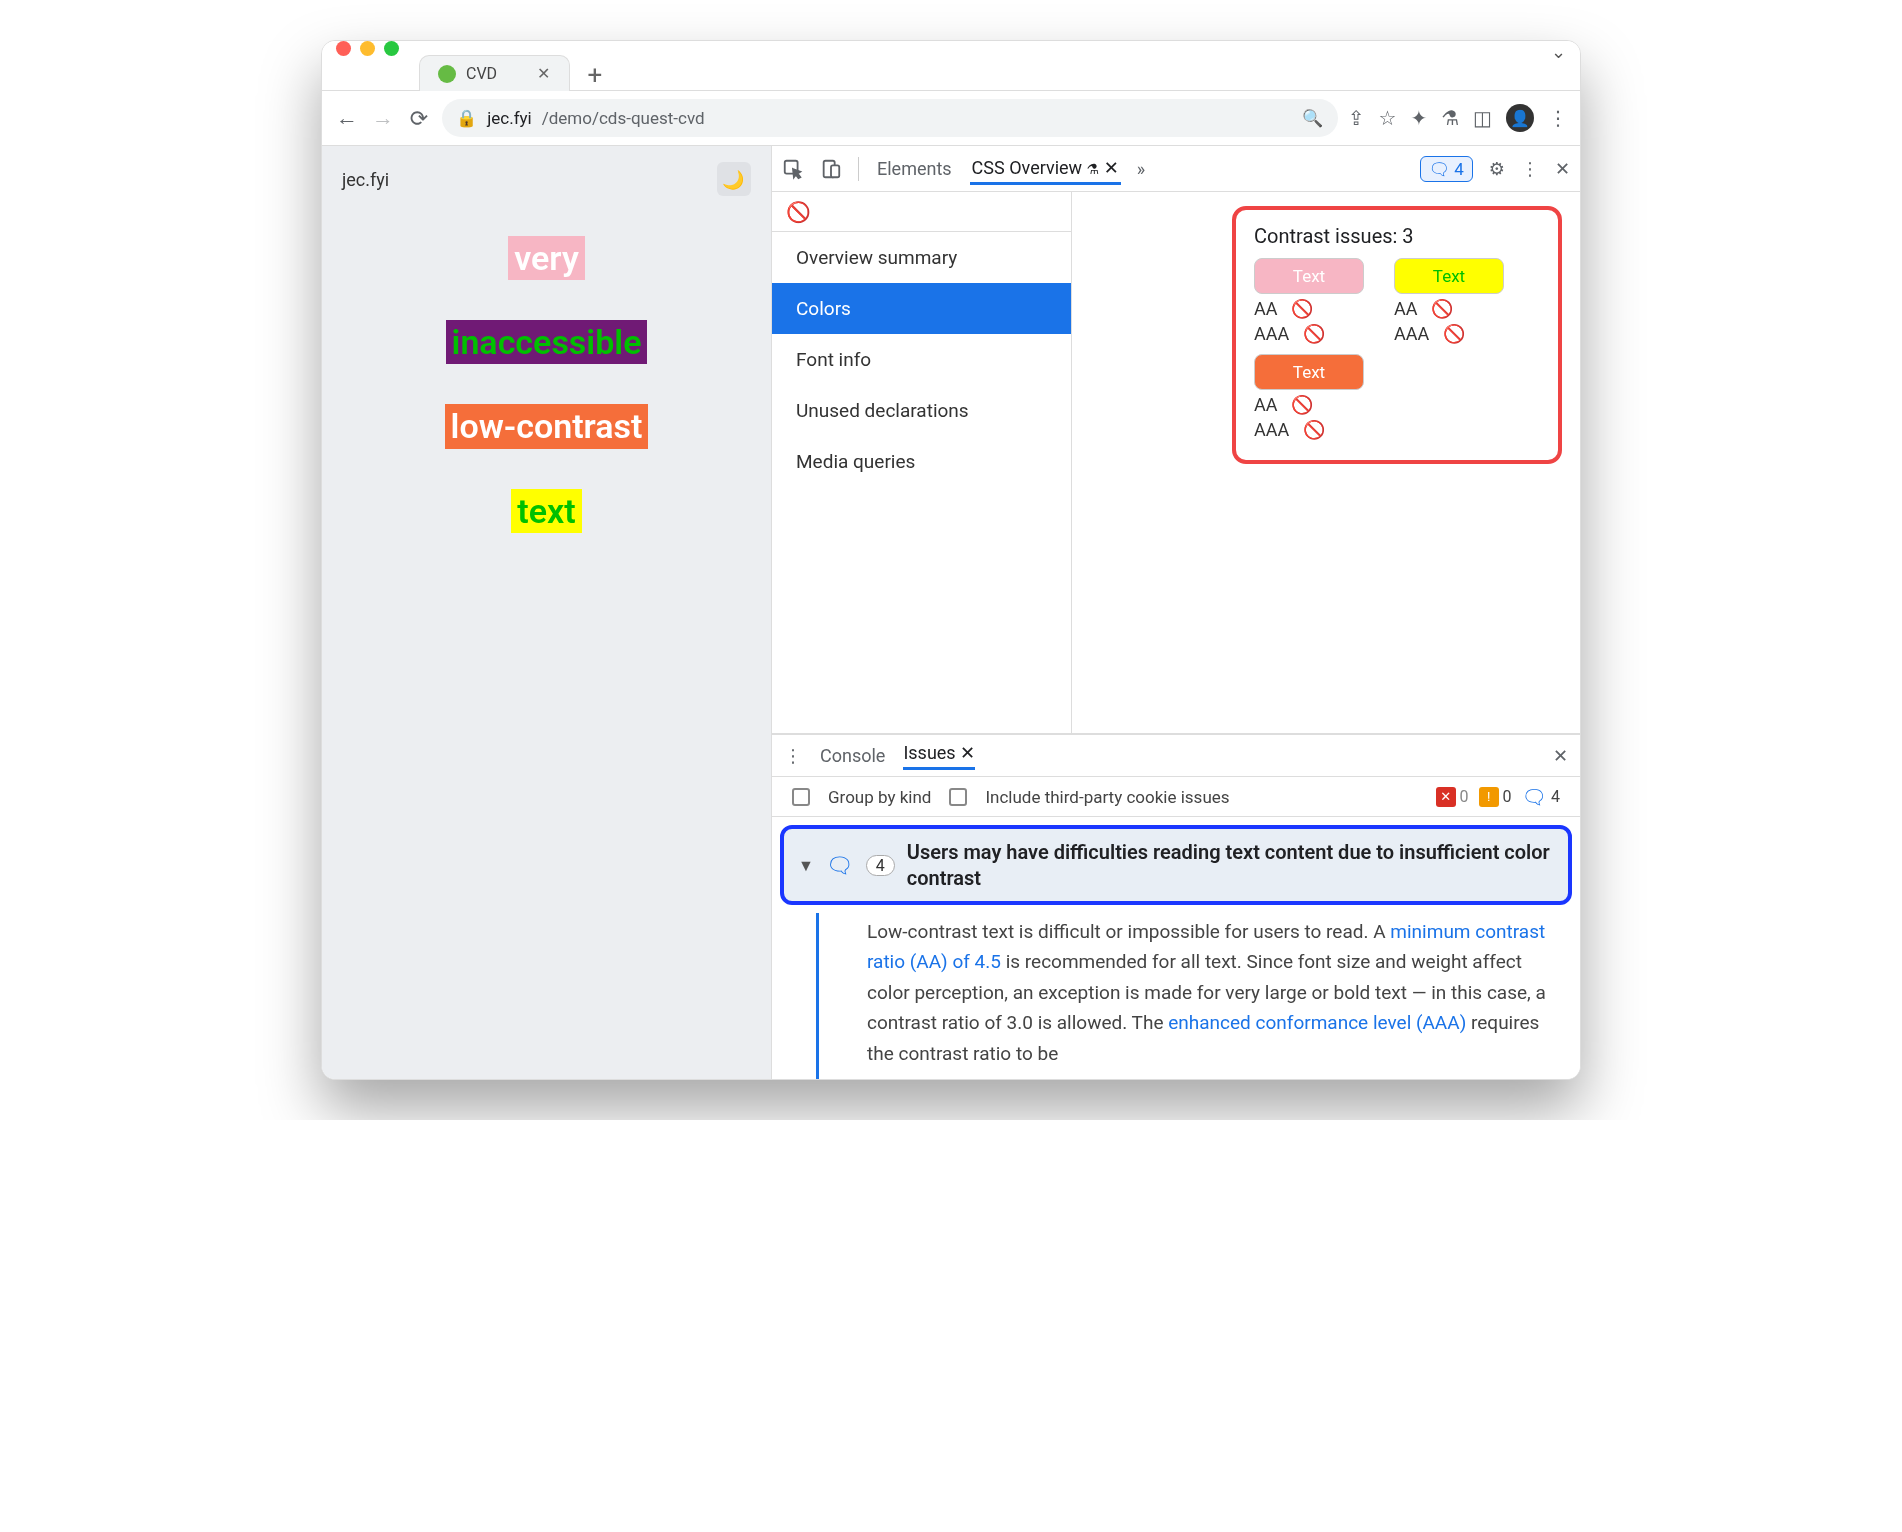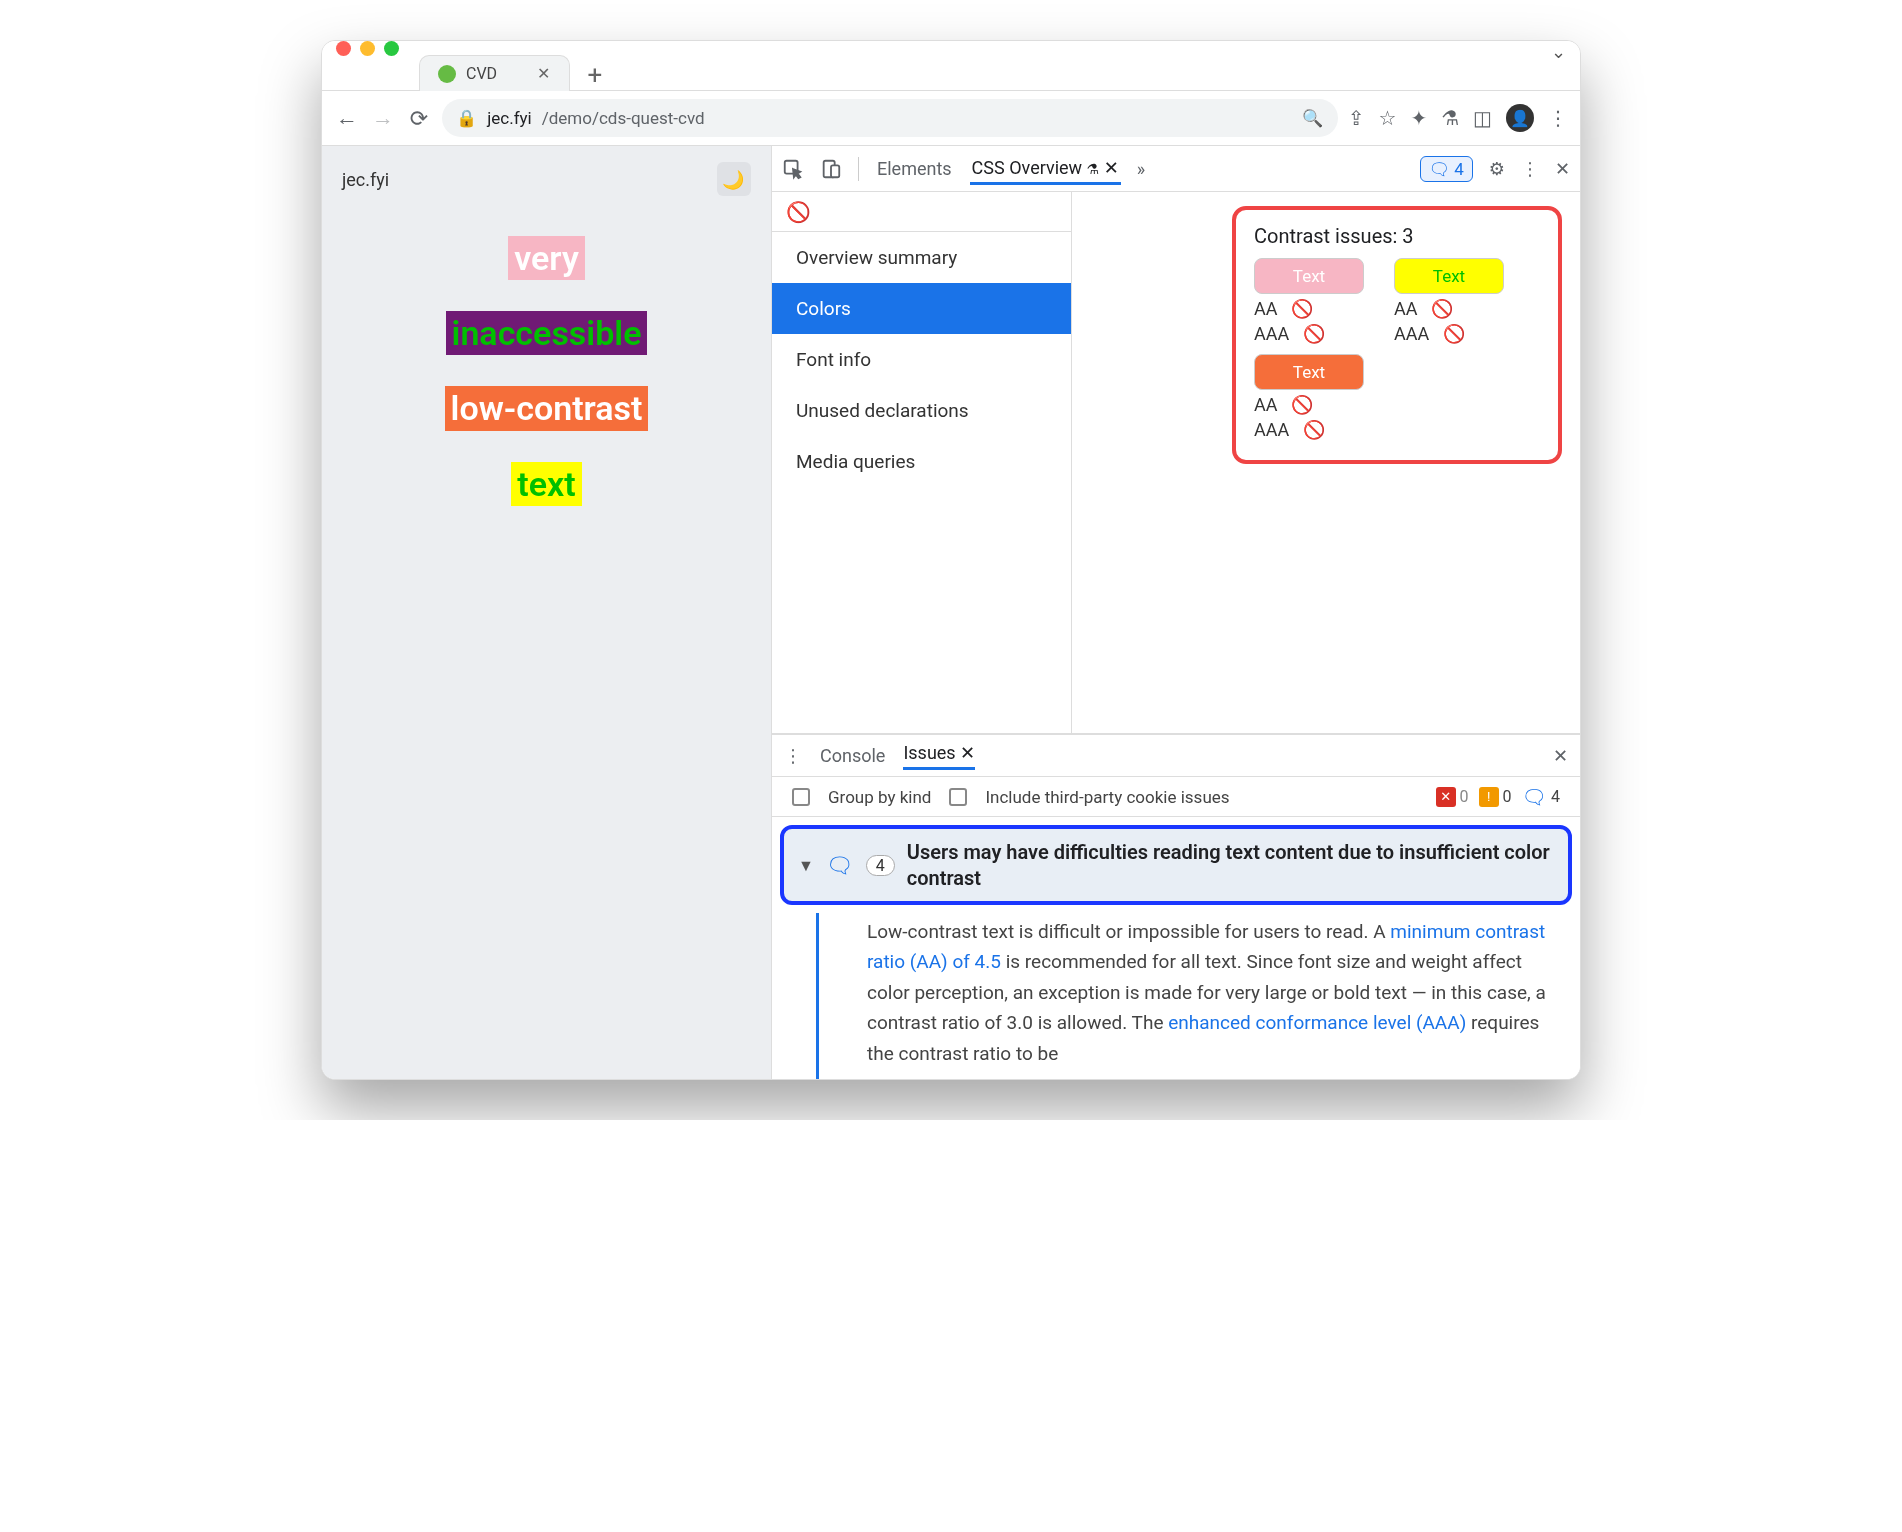--- a/index.html
+++ b/index.html
@@ -20,21 +20,21 @@
 .nav-ico.disabled{opacity:.4}
 .urlbox{flex:1;height:38px;background:#f1f3f4;border-radius:19px;display:flex;align-items:center;padding:0 14px;color:#202124;font-size:17px;gap:10px}
 .urlbox .dom{color:#202124}
 .urlbox .path{color:#5f6368}
 .rightico{display:flex;gap:14px;align-items:center;color:#5f6368;font-size:20px}
 .avatar{width:28px;height:28px;border-radius:50%;background:#333;color:#fff;display:flex;align-items:center;justify-content:center;font-size:16px}
 .content{flex:1;display:flex;overflow:hidden}
 .page{width:450px;background:#eceef1;padding:16px 20px;border-right:1px solid #ddd}
 .page-hdr{display:flex;align-items:center;justify-content:space-between;font-size:18px;color:#333;margin-bottom:40px}
 .moon{width:34px;height:34px;background:#dfe1e5;border-radius:6px;display:flex;align-items:center;justify-content:center}
-.samples{display:flex;flex-direction:column;align-items:center;gap:31px;margin-top:20px}
+.samples{display:flex;flex-direction:column;align-items:center;gap:40px;margin-top:20px}
 .samp{font-size:34px;font-weight:600;padding:0 6px;line-height:1.3}
 .s1{background:#f7b6c4;color:#fff}
 .s2{background:#701a75;color:#00c000}
 .s3{background:#f56e3a;color:#fff}
 .s4{background:#ffff00;color:#00c000}
 .devtools{flex:1;display:flex;flex-direction:column;background:#fff;overflow:hidden}
 .dt-top{height:46px;border-bottom:1px solid #ddd;display:flex;align-items:center;padding:0 10px;gap:16px;font-size:18px;color:#5f6368}
 .dt-tab{padding:4px 2px;cursor:pointer}
 .dt-tab.act{color:#202124;border-bottom:3px solid #1a73e8}
 .dt-tab .flask{font-size:14px}

